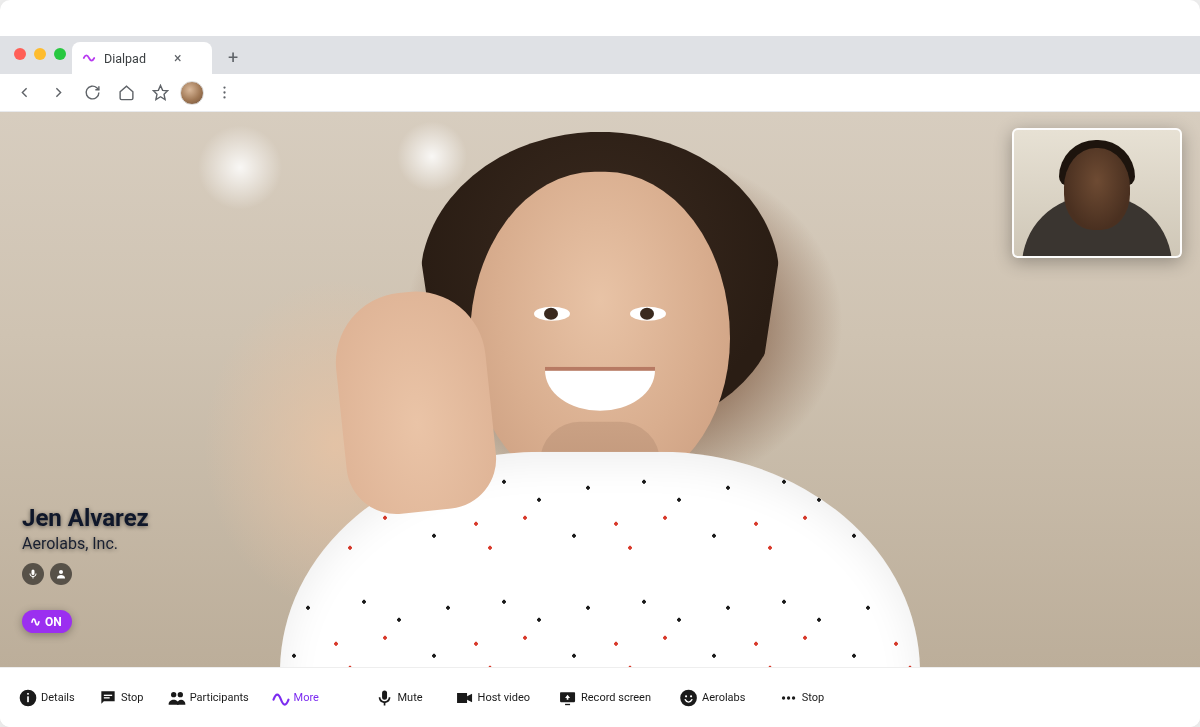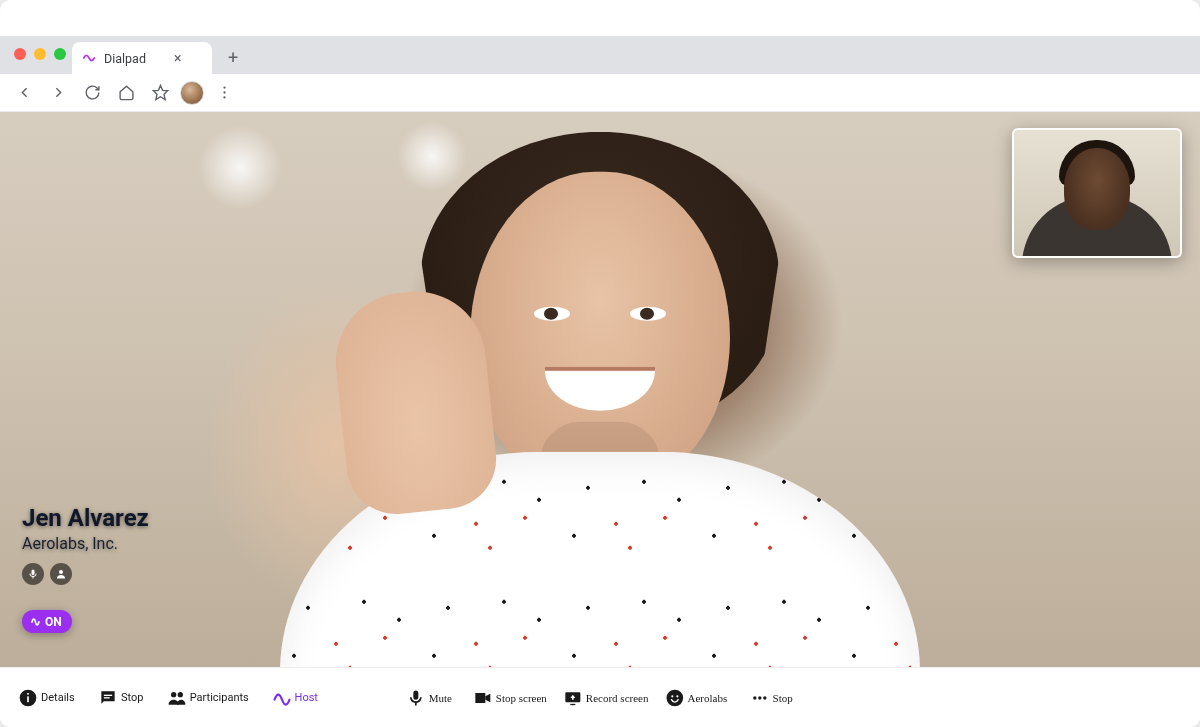--- a/index.html
+++ b/index.html
@@ -247,21 +247,21 @@
     background: #fff;
     display: flex;
     align-items: center;
     padding: 0 18px;
     border-top: 1px solid #eee;
     gap: 0;
     position: relative;
   }
   .tb-group { display:flex; gap: 18px; }
   .tb-group.left { }
-  .tb-group.center { position:absolute; left:50%; transform:translateX(-50%); gap: 16px; font-family: Liberation Serif, serif; }
+  .tb-group.center { position:absolute; left:50%; transform:translateX(-50%); gap: 28px; }
   .tb-group.right { margin-left: auto; gap: 22px; }
   .tb-btn {
     display: flex; flex-direction: row; align-items: center; justify-content: center;
     min-width: 56px;
     gap: 3px;
     cursor: pointer;
     color: #1a1a1a;
     font-size: 11px;
   }
   .tb-btn.active { color: #7c2cf0; }
@@ -413,41 +413,41 @@
             </svg>
           </span>
         <span>Participants</span>
       </div>
       <div class="tb-btn active">
         <span class="ic">
             <svg viewBox="0 0 24 24" fill="none" stroke="currentColor" stroke-width="2.6" stroke-linecap="round">
               <path d="M3 14c3-8 6-8 9 0s6 8 9 0"></path>
             </svg>
           </span>
-        <span>Host</span>
+        <span>More</span>
       </div>
     </div>
 
     <div class="tb-group center">
       <div class="tb-btn">
         <span class="ic">
             <svg viewBox="0 0 24 24" fill="currentColor">
               <path d="M12 14a3 3 0 0 0 3-3V6a3 3 0 1 0-6 0v5a3 3 0 0 0 3 3zm5-3a5 5 0 0 1-10 0H5a7 7 0 0 0 6 6.9V21h2v-3.1A7 7 0 0 0 19 11h-2z"></path>
             </svg>
           </span>
         <span>Mute</span>
       </div>
       <div class="tb-btn">
         <span class="ic">
             <svg viewBox="0 0 24 24" fill="currentColor">
               <path d="M3 6h12v12H3z"></path>
               <path d="M15 10l6-3v10l-6-3z"></path>
             </svg>
           </span>
-        <span>Stop screen</span>
+        <span>Host video</span>
       </div>
       <div class="tb-btn">
         <span class="ic">
             <svg viewBox="0 0 24 24" fill="currentColor">
               <rect x="3" y="5" width="18" height="12" rx="1"></rect>
               <polygon points="12 8 9 12 11 12 11 14 13 14 13 12 15 12" fill="#fff"></polygon>
               <rect x="9" y="19" width="6" height="1.6"></rect>
             </svg>
           </span>
         <span>Record screen</span>

